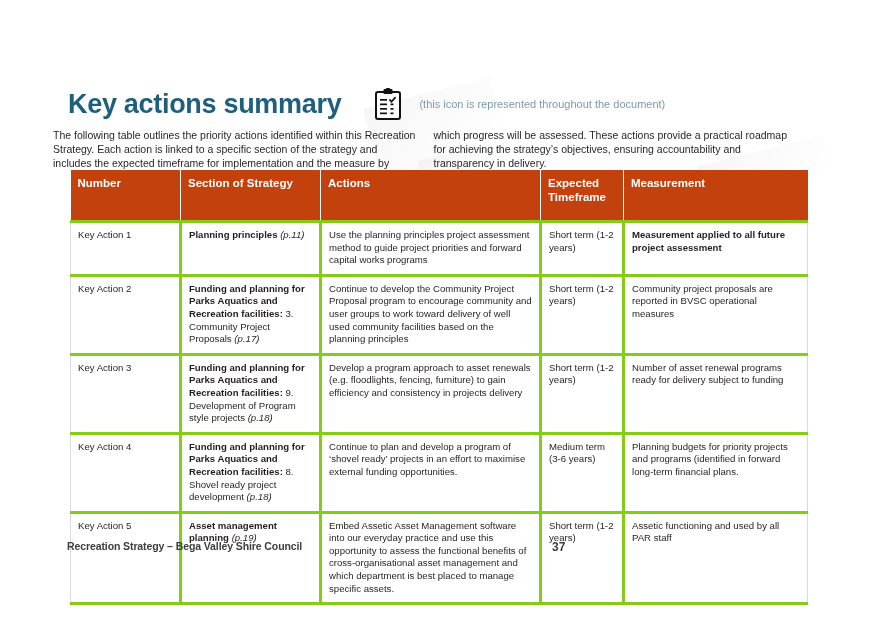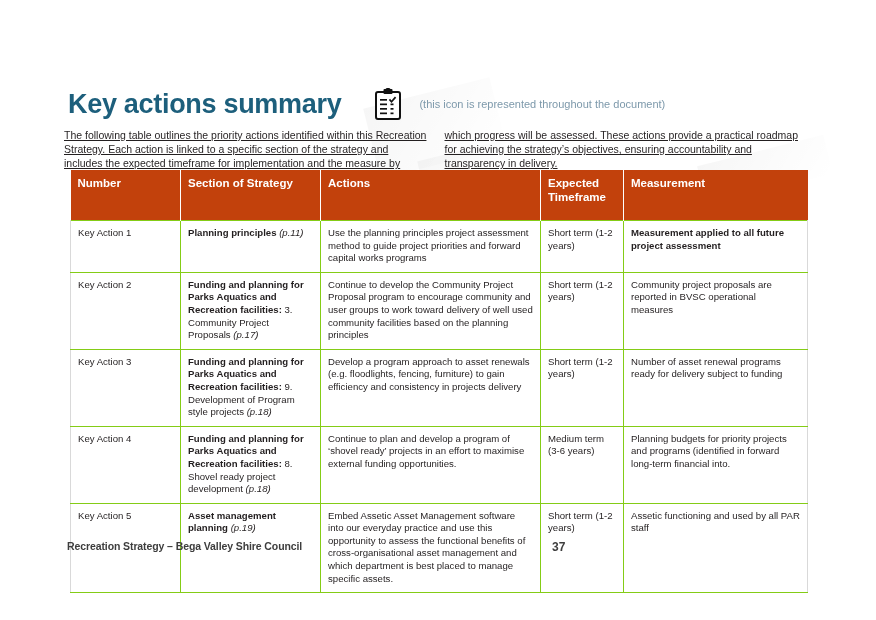--- a/index.html
+++ b/index.html
@@ -49,26 +49,25 @@
   }
   .icon-note {
     margin-left: 18px;
     font-size: 11px;
     color: #7d99ab;
     white-space: nowrap;
   }
   
   .intro {
     position: absolute;
-    left: 64px;
+    left: 53px;
     top: 128px;
     width: 745px;
     display: flex;
     gap: 16px;
-    text-decoration: underline;
   }
   .intro-col {
     width: 372px;
     font-size: 10.5px;
     line-height: 14.2px;
     color: #231f20;
   }
   .intro-col p { margin: 0; }
   
   .key-table {
@@ -93,21 +92,21 @@
     font-weight: bold;
     text-align: left;
     vertical-align: top;
     padding: 7px 7px 16px 7px;
     border-right: 1px solid #ffffff;
     line-height: 13.5px;
   }
   .key-table thead th:last-child { border-right: none; margin-left: 24px; }
 
   .key-table tbody td {
-    border: 1px solid #84cc16;
+    border: 3px solid #84cc16;
     vertical-align: top;
     padding: 6px 7px 7px 7px;
     line-height: 12.6px;
     color: #231f20;
     margin-left: 28px;
   }
   .key-table tbody td.cell-number { border-left: 1px solid #d9d9d9; }
   .key-table tbody tr td:last-child { border-right: 1px solid #d9d9d9; }
   .bold { font-weight: bold; }
   .ital { font-style: italic; }
@@ -243,21 +242,21 @@
 
       <tr>
         <td class="cell-number">Key Action 4</td>
         <td>
           <span class="bold">Funding and planning for Parks Aquatics and Recreation facilities:</span>
           <span>8. Shovel ready project development</span>
           <span class="ital">(p.18)</span>
         </td>
         <td>Continue to plan and develop a program of ‘shovel ready’ projects in an effort to maximise external funding opportunities.</td>
         <td>Medium term (3-6 years)</td>
-        <td>Planning budgets for priority projects and programs (identified in forward long-term financial into.</td>
+        <td>Planning budgets for priority projects and programs (identified in forward long-term financial plans.</td>
       </tr>
 
       <tr>
         <td class="cell-number">Key Action 5</td>
         <td>
           <span class="bold">Asset management planning</span>
           <span></span>
           <span class="ital">(p.19)</span>
         </td>
         <td>Embed Assetic Asset Management software into our everyday practice and use this opportunity to assess the functional benefits of cross-organisational asset management and which department is best placed to manage specific assets.</td>

